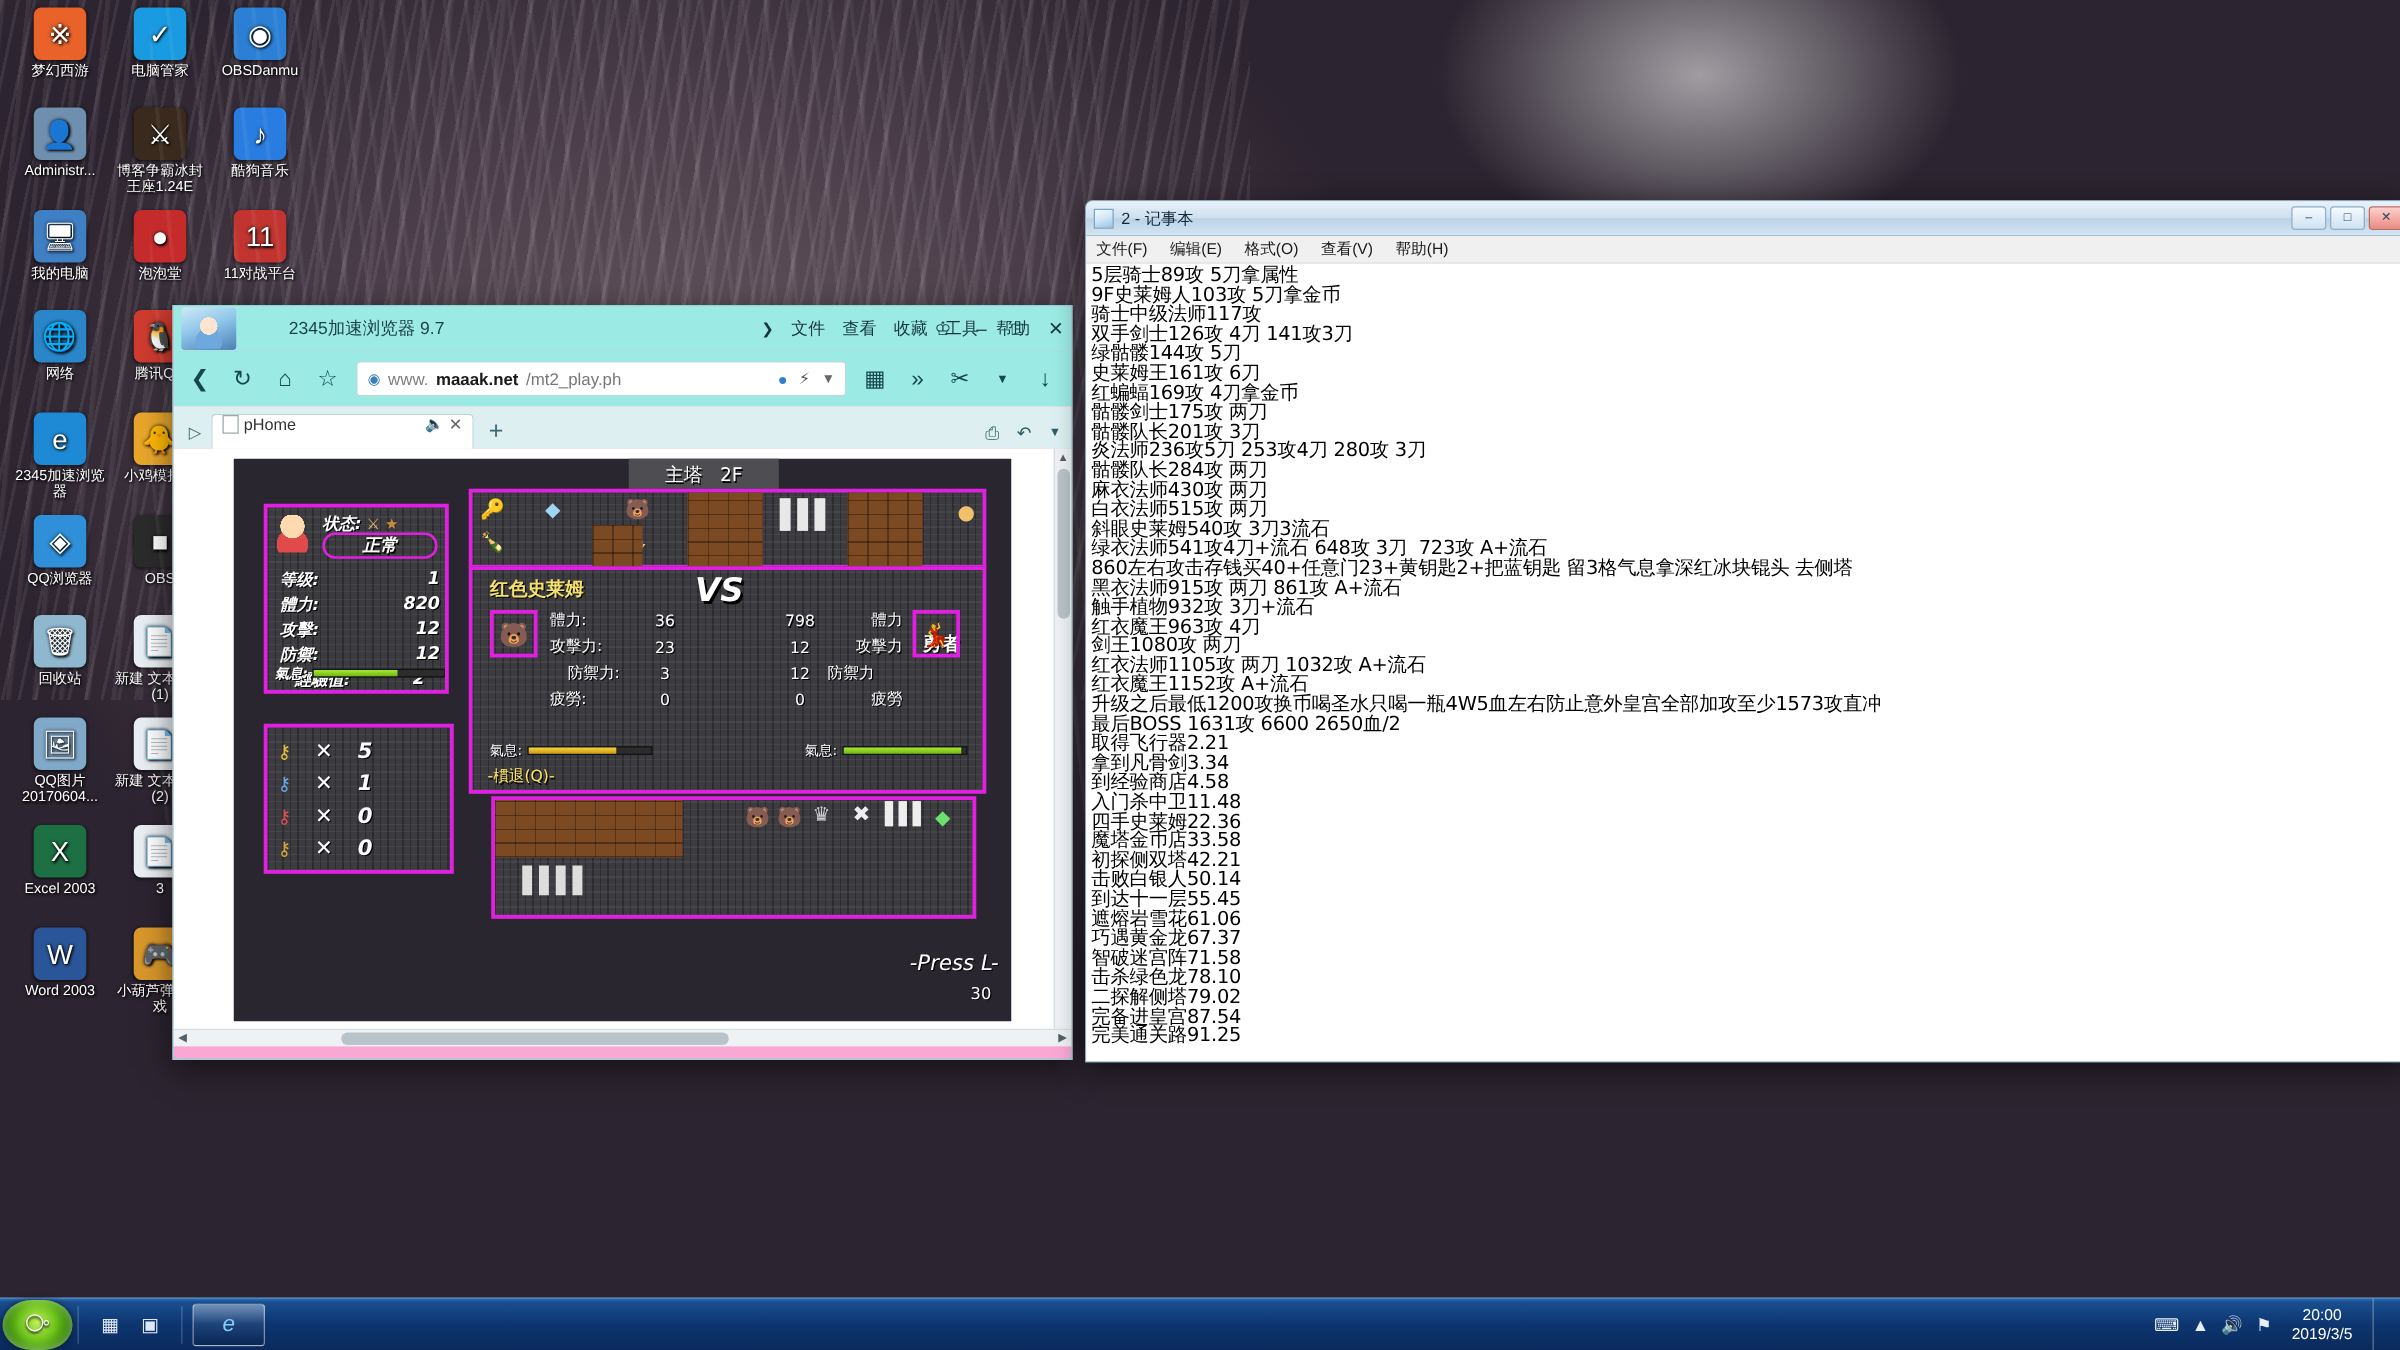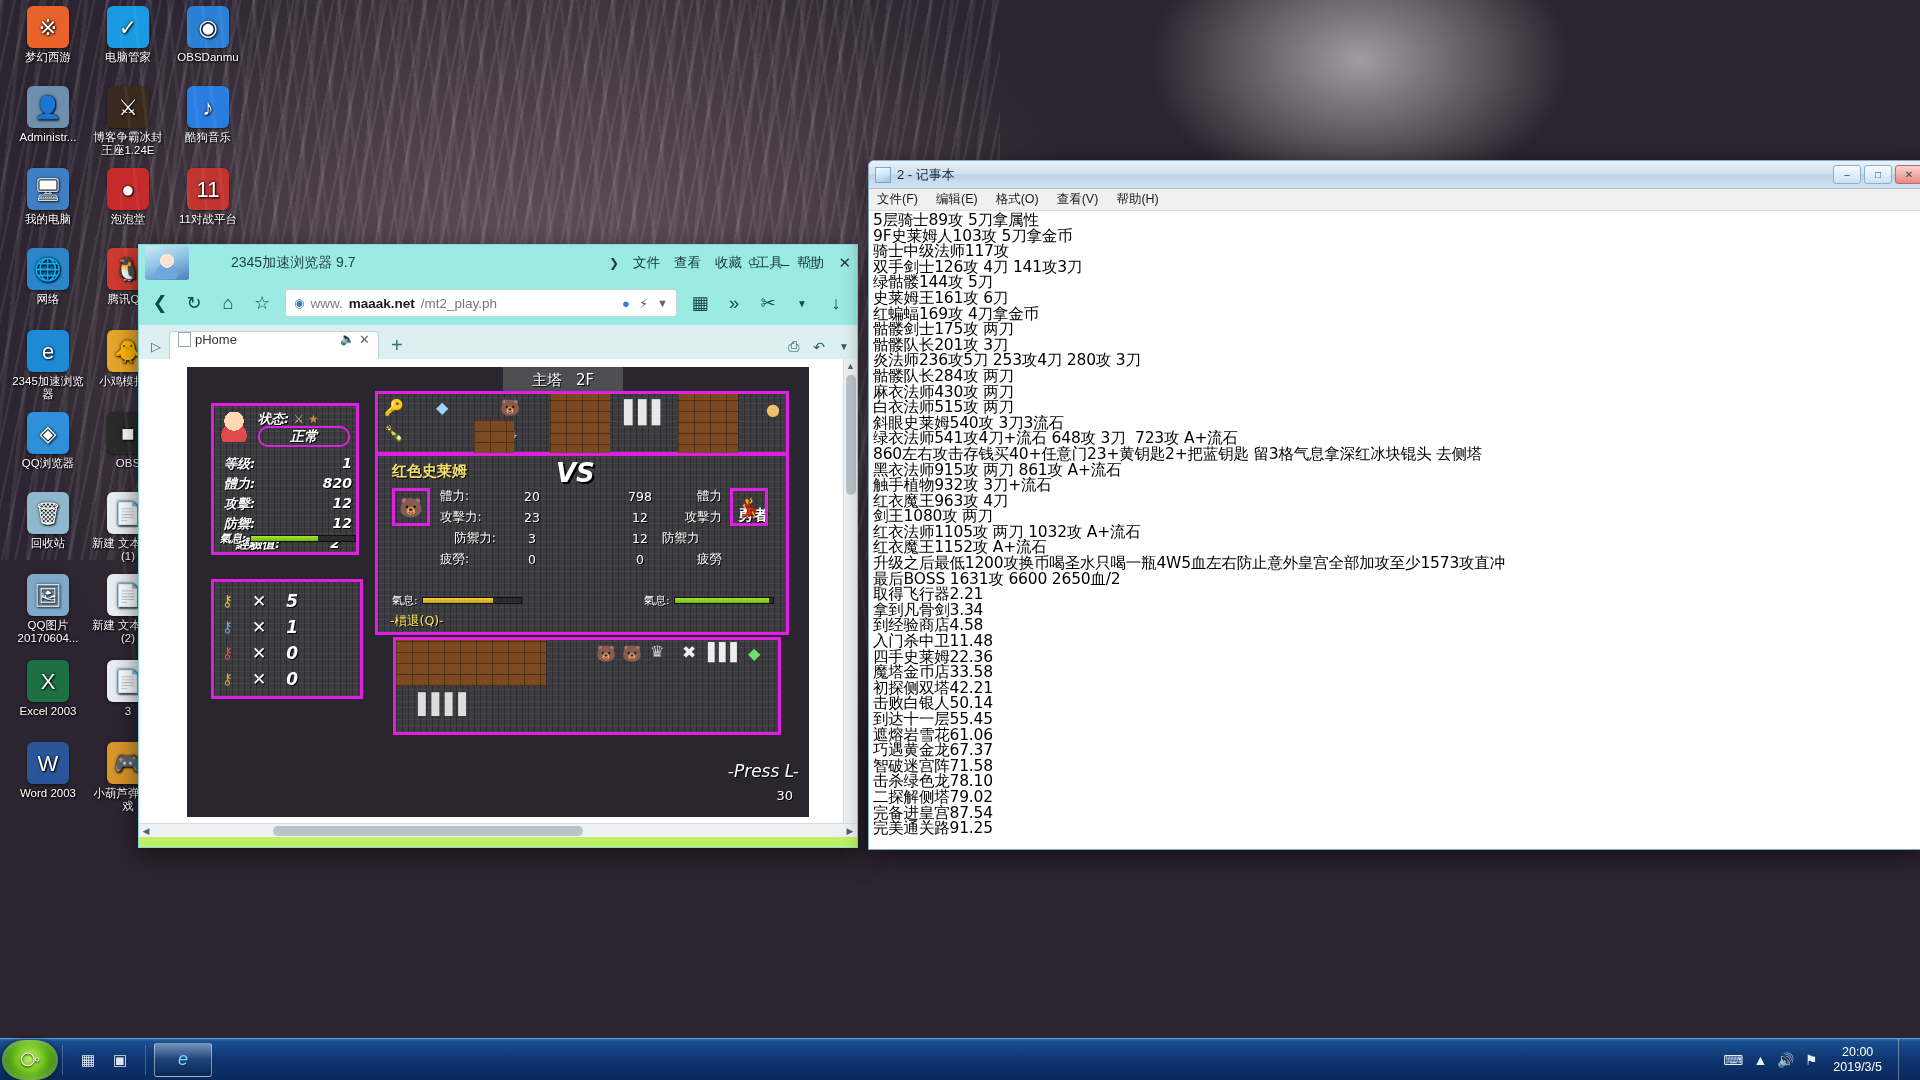--- a/index.html
+++ b/index.html
@@ -85,21 +85,21 @@
   #tray .tico { font-size:14px; color:#e7eef7; }
   #clock { text-align:center; line-height:15px; font-size:12.5px; padding:0 6px; }
   #showdesk { width: 12px; height: 42px; border-left:1px solid rgba(255,255,255,.35); }
 
   
   .win { position: absolute; box-shadow: 0 6px 24px rgba(0,0,0,.55); }
 
   
   #browser {
     left: 138px; top: 244px; width: 720px; height: 604px;
-    background: #bef264;
+    background: #f9a8d4;
     border: 1px solid #8fd6d6;
   }
   #br-title {
     height: 36px; background: #9bebe4;
     display: flex; align-items: center; position: relative;
   }
   #br-avatar {
     width: 44px; height: 34px; margin-left: 6px;
     background: linear-gradient(160deg,#cfe9f7 0%, #8fc6ea 45%, #4d7fb5 100%);
     border-radius: 3px;
@@ -508,21 +508,21 @@
         <div style="position:absolute;left:14px;top:32px;width:38px;height:38px;border:3px solid #e01fe0;display:flex;align-items:center;justify-content:center;">
           <span style="font-size:19px;">🐻</span>
         </div>
         <div style="position:absolute;right:18px;top:32px;width:38px;height:38px;border:3px solid #e01fe0;display:flex;align-items:center;justify-content:center;">
           <span style="font-size:19px;">💃</span>
         </div>
 
         <div id="battle-rows" style="position:absolute;left:62px;top:30px;right:64px;">
             <div style="display: grid; grid-template-columns: 70px 44px 1fr 44px 60px; align-items: center; height: 21px;">
               <span class="gtxt" style="text-align: left;">體力:</span>
-              <span class="gtxt" style="text-align: center;">20</span>
+              <span class="gtxt" style="text-align: center;">36</span>
               <span></span>
               <span class="gtxt" style="text-align: center;">798</span>
               <span class="gtxt" style="text-align: right;">體力</span>
             </div>
             <div style="display: grid; grid-template-columns: 70px 44px 1fr 44px 60px; align-items: center; height: 21px;">
               <span class="gtxt" style="text-align: left;">攻擊力:</span>
               <span class="gtxt" style="text-align: center;">23</span>
               <span></span>
               <span class="gtxt" style="text-align: center;">12</span>
               <span class="gtxt" style="text-align: right;">攻擊力</span>

